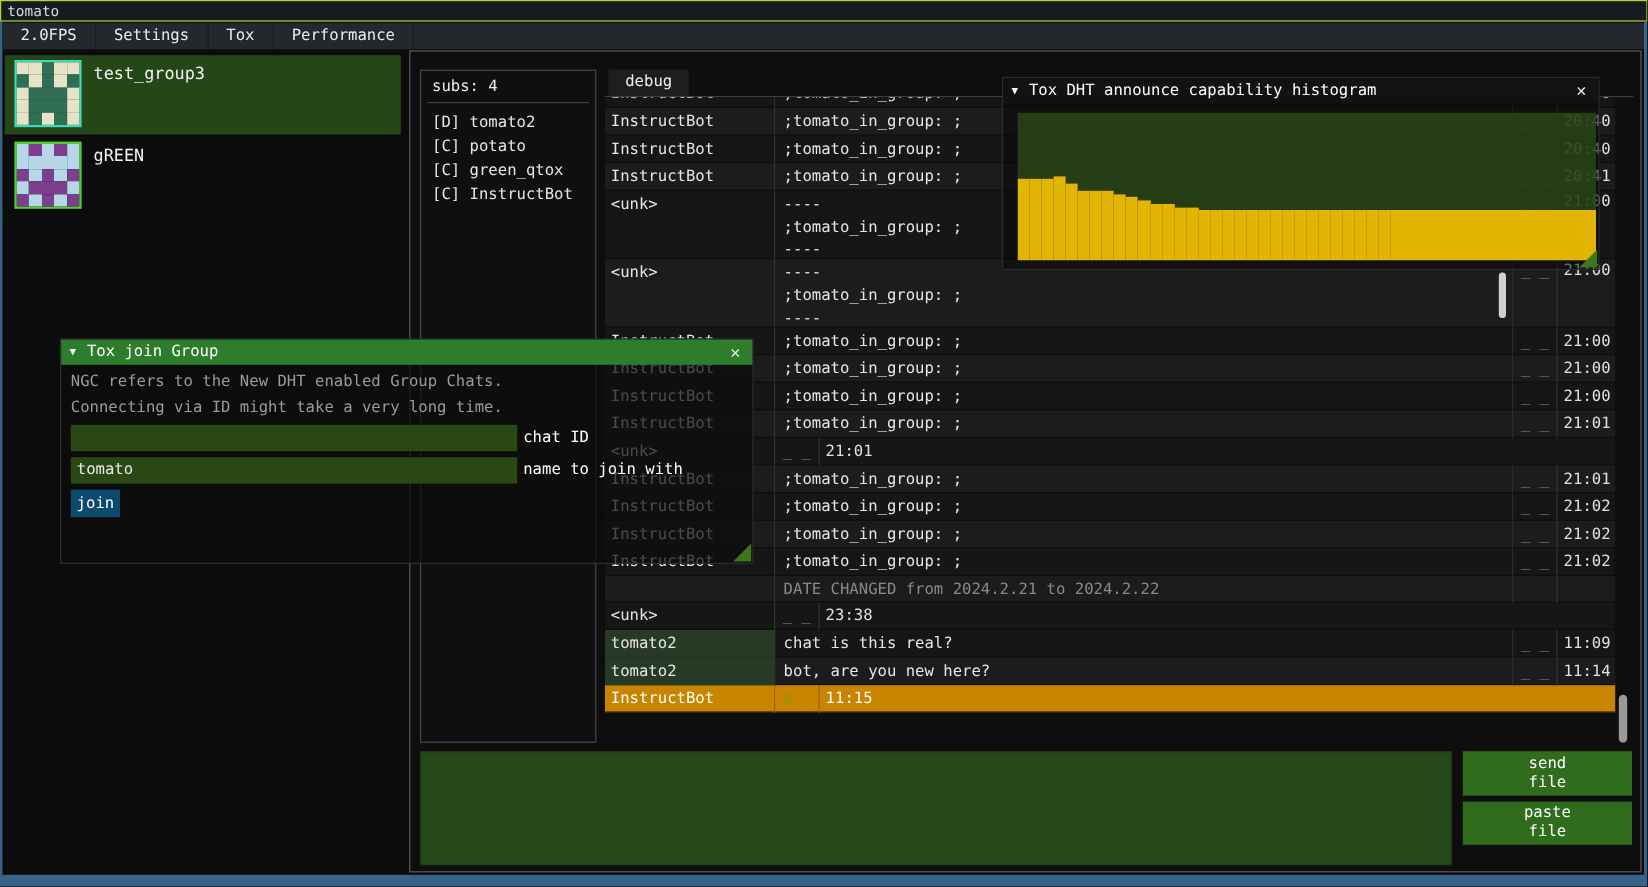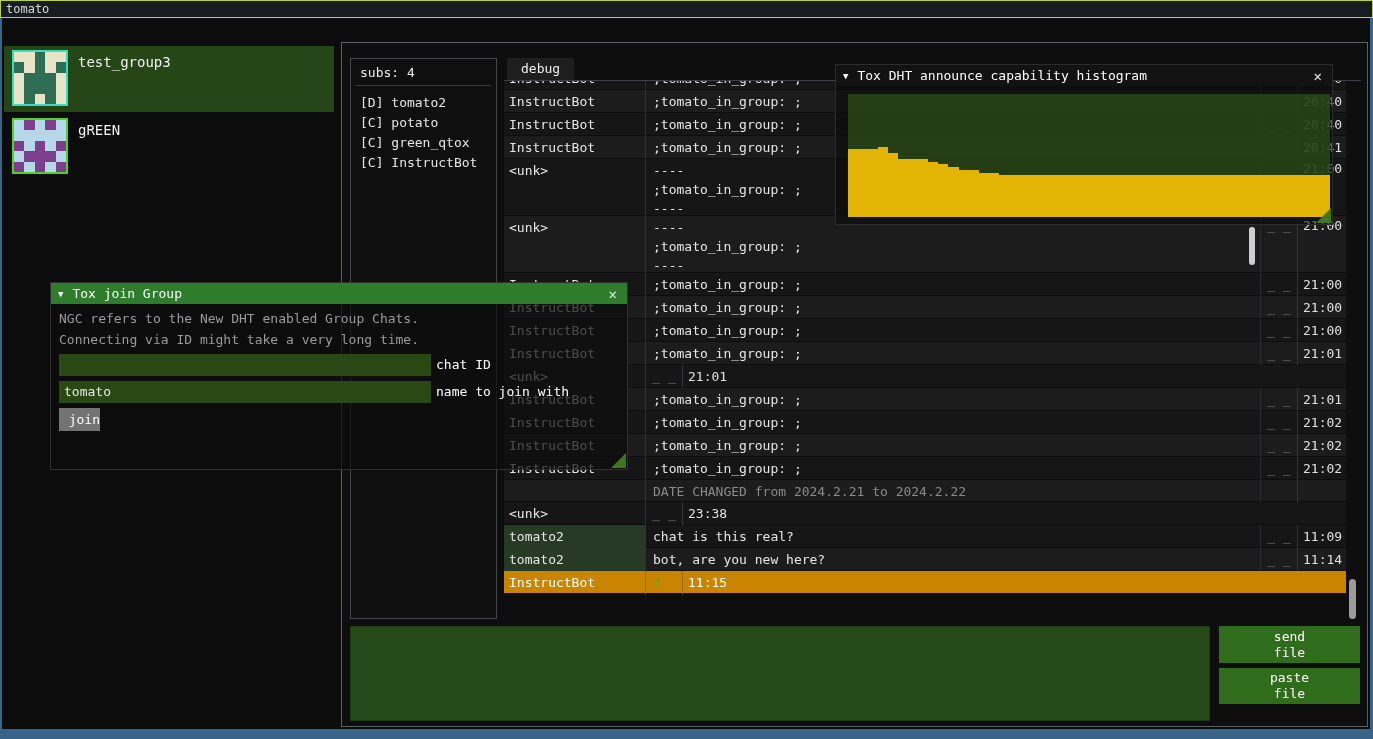--- a/index.html
+++ b/index.html
@@ -61,37 +61,43 @@
   .fwin-close{font-size:14px;color:#e8e8e8;padding:0 3px;cursor:default;}
   .grip{position:absolute;right:1px;bottom:1px;width:0;height:0;border-left:15px solid transparent;border-bottom:15px solid #41761f;}
   
   .join-window{left:50px;top:282px;width:578px;height:188px;background:rgba(13,13,13,0.72);border:1px solid #303030;z-index:30;}
   .join-window .fwin-title{background:#2e7d2d;}
   .join-desc{margin:5px 0 0 8px;color:#9b9b9b;line-height:19px;}
   .join-desc.second{margin-top:2px;}
   .jfield{display:flex;margin:5px 0 0 8px;}
   .jinput{width:372px;height:22px;box-sizing:border-box;background:#2a4814;color:#e8e8e8;padding:0 5px;line-height:22px;}
   .jlabel{margin-left:5px;line-height:22px;color:#fff;}
-  .join-btn{margin:5px 0 0 8px;width:41px;height:23px;background:#737373;color:#fff;line-height:23px;text-align:right;}
+  .join-btn{margin:5px 0 0 8px;width:41px;height:23px;background:#0c4a6e;color:#fff;line-height:23px;text-align:center;}
   
   .hist-window{left:835px;top:64px;width:498px;height:161px;background:rgba(10,10,10,0.55);border:1px solid #2c2c2c;z-index:40;}
   .hist-window .fwin-title{background:#121212;}
   .plot{position:absolute;left:12px;top:29px;width:482px;height:123px;background:rgba(44,74,22,0.80);
         display:flex;align-items:flex-end;overflow:hidden;}
   .bin{flex:1;background:#e2b404;}
 </style>
 </head>
 <body>
 
 <div id="root">
   <div class="title-bar"><span>tomato</span></div>
   <div class="edge-left"></div>
   <div class="edge-right"></div>
   <div class="edge-bottom"></div>
 
+  <div class="menu-bar">
+      <div class="menu-item">2.0FPS</div>
+      <div class="menu-item">Settings</div>
+      <div class="menu-item">Tox</div>
+      <div class="menu-item">Performance</div>
+    </div>
 
   <div>
       <div class="group-item selected" style="top: 46px;">
         <div class="avatar" style="border-color: rgb(59, 217, 189);">
           <div style="background: rgb(231, 227, 198);"></div>
           <div style="background: rgb(231, 227, 198);"></div>
           <div style="background: rgb(47, 110, 84);"></div>
           <div style="background: rgb(231, 227, 198);"></div>
           <div style="background: rgb(231, 227, 198);"></div>
           <div style="background: rgb(47, 110, 84);"></div>

